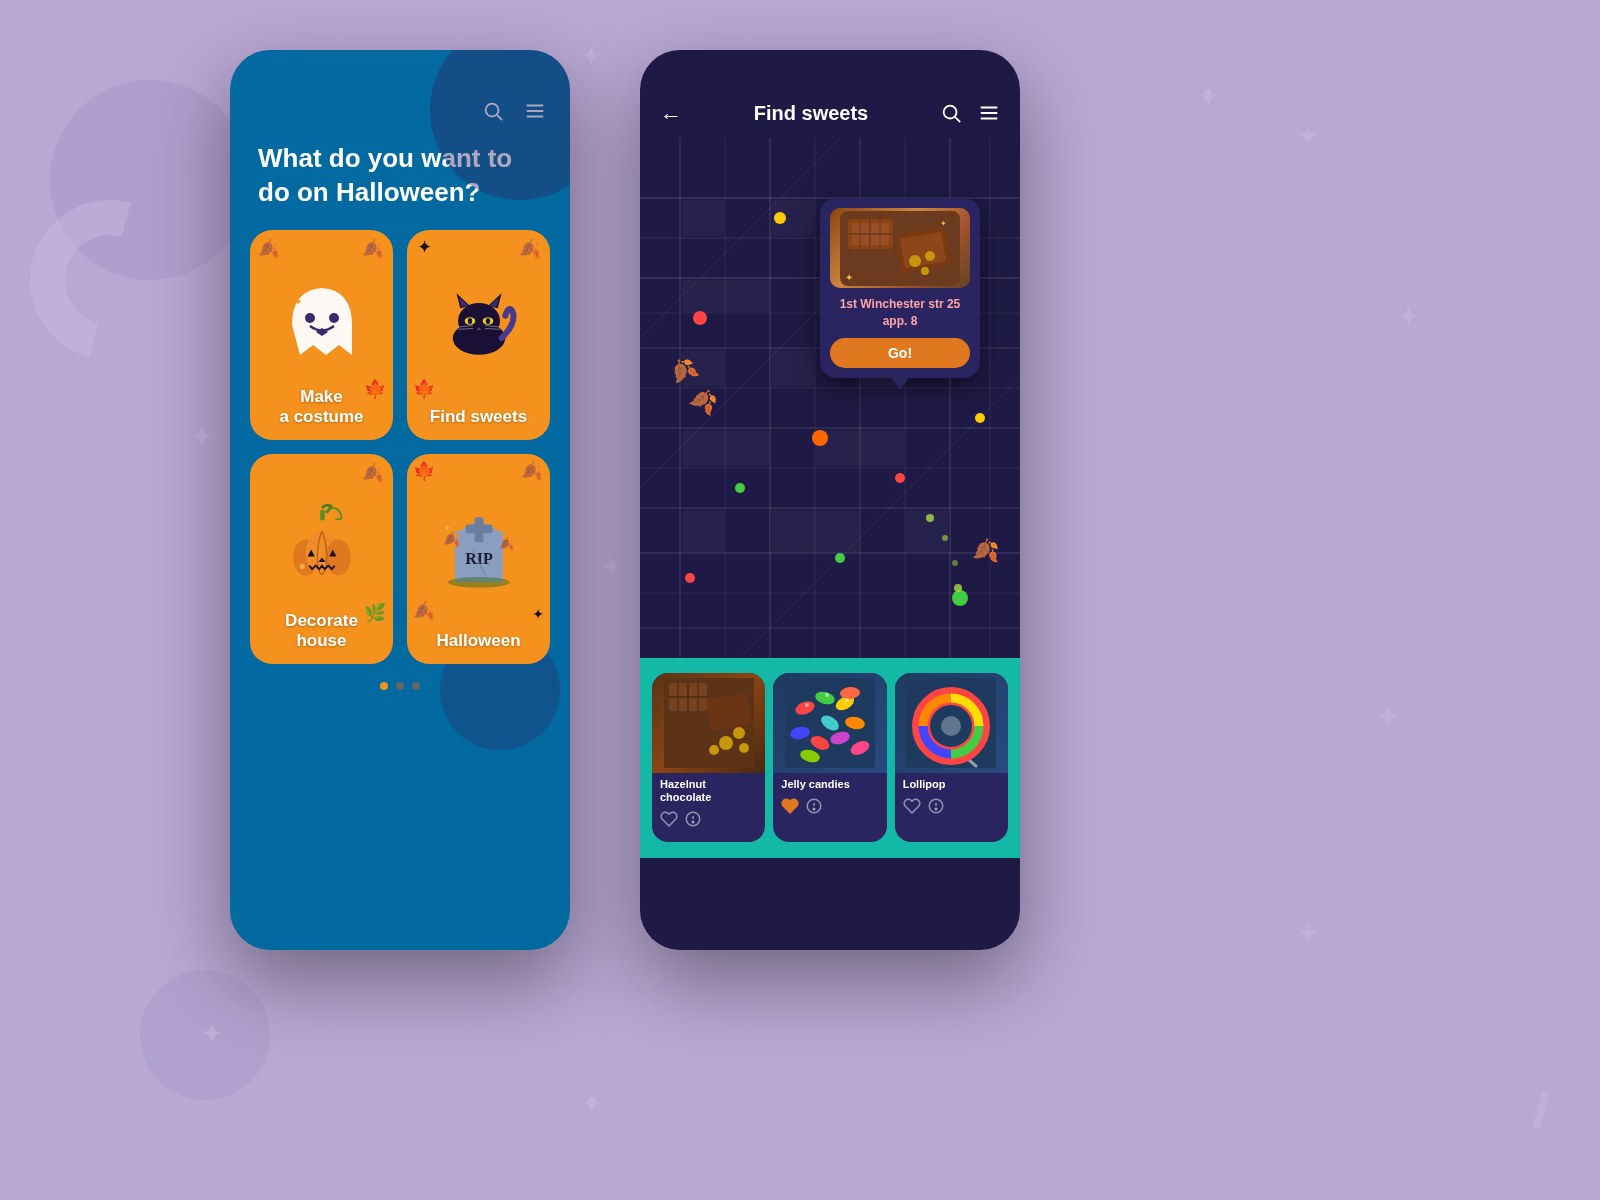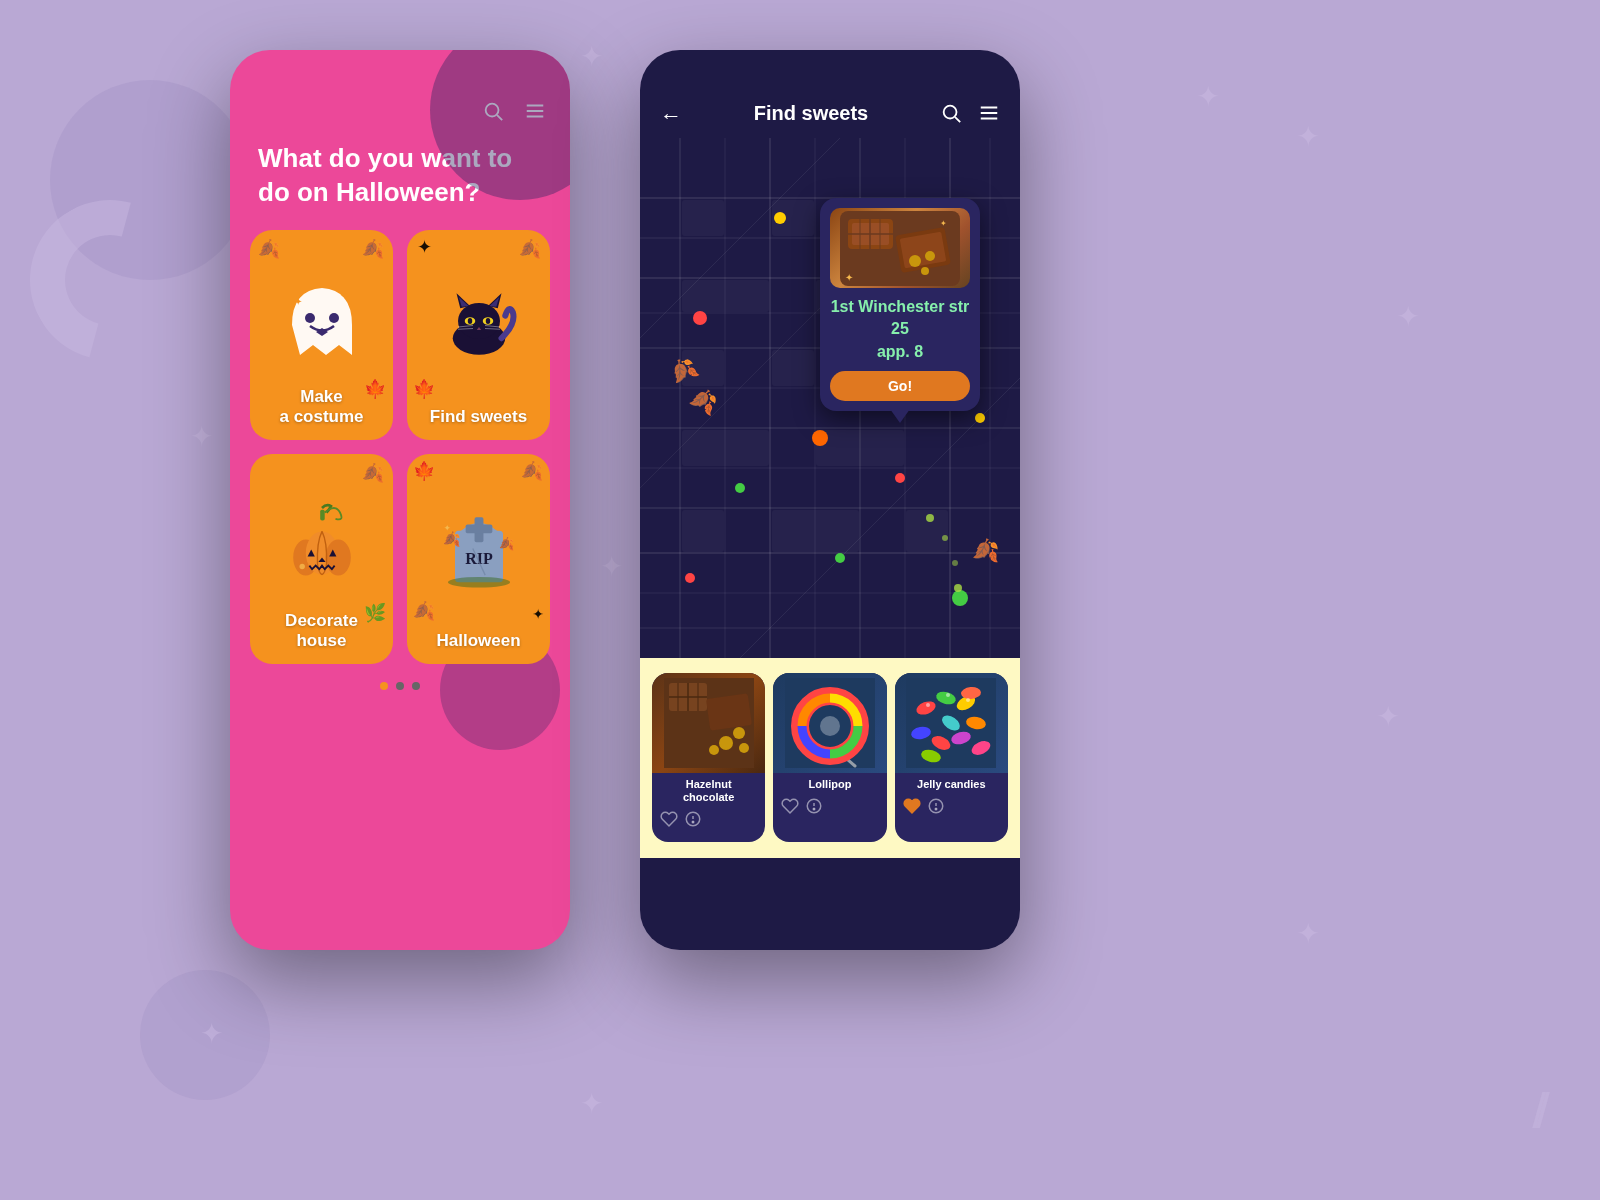--- a/index.html
+++ b/index.html
@@ -52,21 +52,21 @@
       position: absolute;
       border-radius: 40px;
       overflow: hidden;
       box-shadow: 0 30px 80px rgba(0,0,0,0.4);
     }
     .phone-left {
       width: 340px;
       height: 900px;
       top: 50px;
       left: 230px;
-      background: #ec4899;
+      background: #0369a1;
     }
     .phone-right {
       width: 380px;
       height: 900px;
       top: 50px;
       left: 640px;
       background: #1e1a45;
     }
 
     
@@ -209,22 +209,22 @@
       background: linear-gradient(135deg, #8B4513 0%, #cd853f 40%, #a0522d 70%, #654321 100%);
       display: flex;
       align-items: center;
       justify-content: center;
       font-size: 36px;
       margin-bottom: 8px;
       overflow: hidden;
       position: relative;
     }
     .map-popup-addr {
-      color: #86efac;
-      font-size: 16px;
+      color: #fca5a5;
+      font-size: 12px;
       text-align: center;
       font-weight: 600;
       line-height: 1.4;
       margin-bottom: 8px;
     }
     .map-popup-btn {
       background: #e07820;
       color: white;
       border: none;
       border-radius: 20px;
@@ -247,29 +247,28 @@
 
     
     .map-leaf {
       position: absolute;
       font-size: 22px;
       z-index: 5;
     }
 
     
     .sweets-bar {
-      background: #fef9c3;
+      background: #14b8a6;
       padding: 14px 12px 16px;
       display: flex;
       gap: 8px;
       height: 200px;
       position: relative;
       z-index: 10;
       border-top: 1px solid rgba(255,255,255,0.05);
-      text-align: center;
     }
     .sweet-item {
       flex: 1;
       background: #2a2560;
       border-radius: 16px;
       overflow: hidden;
       display: flex;
       flex-direction: column;
       position: relative;
     }
@@ -651,49 +650,20 @@
           </svg>
         <svg viewBox="0 0 24 24">
             <circle cx="12" cy="12" r="9"></circle>
             <line x1="12" y1="8" x2="12" y2="12"></line>
             <circle cx="12" cy="16" r="1" fill="rgba(255,255,255,0.5)"></circle>
           </svg>
       </div>
     </div>
 
     <div class="sweet-item">
-      <div class="sweet-img lollipop">
-        <svg width="90" height="90" viewBox="0 0 90 90" xmlns="http://www.w3.org/2000/svg">
-          <rect width="90" height="90" fill="#1e3a5f"></rect>
-
-          <line x1="55" y1="75" x2="70" y2="88" stroke="rgba(200,200,200,0.7)" stroke-width="3" stroke-linecap="round"></line>
-
-          <circle cx="45" cy="48" r="30" fill="none" stroke="#ff4444" stroke-width="18"></circle>
-
-          <path d="M45,20 A28,28 0 0 1 73,48" stroke="#ffdd00" stroke-width="9" fill="none"></path>
-          <path d="M73,48 A28,28 0 0 1 45,76" stroke="#44cc44" stroke-width="9" fill="none"></path>
-          <path d="M45,76 A28,28 0 0 1 17,48" stroke="#4444ff" stroke-width="9" fill="none"></path>
-          <path d="M17,48 A28,28 0 0 1 45,20" stroke="#ff8800" stroke-width="9" fill="none"></path>
-          <circle cx="45" cy="48" r="10" fill="white" opacity="0.3"></circle>
-        </svg>
-      </div>
-      <div class="sweet-name">Lollipop</div>
-      <div class="sweet-actions">
-        <svg viewBox="0 0 24 24">
-            <path d="M20.84 4.61a5.5 5.5 0 0 0-7.78 0L12 5.67l-1.06-1.06a5.5 5.5 0 0 0-7.78 7.78L12 21.23l8.84-8.84a5.5 5.5 0 0 0 0-7.78z"></path>
-          </svg>
-        <svg viewBox="0 0 24 24">
-            <circle cx="12" cy="12" r="9"></circle>
-            <line x1="12" y1="8" x2="12" y2="12"></line>
-            <circle cx="12" cy="16" r="1" fill="rgba(255,255,255,0.5)"></circle>
-          </svg>
-      </div>
-    </div>
-
-    <div class="sweet-item">
       <div class="sweet-img jelly">
         <svg width="90" height="90" viewBox="0 0 90 90" xmlns="http://www.w3.org/2000/svg">
           <rect width="90" height="90" fill="#1e3a5f"></rect>
 
           <ellipse cx="20" cy="30" rx="10" ry="6" fill="#ff4444" transform="rotate(-20 20 30)"></ellipse>
           <ellipse cx="40" cy="20" rx="10" ry="6" fill="#44cc44" transform="rotate(15 40 20)"></ellipse>
           <ellipse cx="60" cy="25" rx="10" ry="6" fill="#ffcc00" transform="rotate(-30 60 25)"></ellipse>
           <ellipse cx="70" cy="45" rx="10" ry="6" fill="#ff8800" transform="rotate(10 70 45)"></ellipse>
           <ellipse cx="55" cy="60" rx="10" ry="6" fill="#cc44cc" transform="rotate(-15 55 60)"></ellipse>
           <ellipse cx="35" cy="65" rx="10" ry="6" fill="#ff4444" transform="rotate(25 35 65)"></ellipse>
@@ -714,15 +684,44 @@
             <path d="M20.84 4.61a5.5 5.5 0 0 0-7.78 0L12 5.67l-1.06-1.06a5.5 5.5 0 0 0-7.78 7.78L12 21.23l8.84-8.84a5.5 5.5 0 0 0 0-7.78z"></path>
           </svg>
         <svg viewBox="0 0 24 24">
             <circle cx="12" cy="12" r="9"></circle>
             <line x1="12" y1="8" x2="12" y2="12"></line>
             <circle cx="12" cy="16" r="1" fill="rgba(255,255,255,0.5)"></circle>
           </svg>
       </div>
     </div>
 
+    <div class="sweet-item">
+      <div class="sweet-img lollipop">
+        <svg width="90" height="90" viewBox="0 0 90 90" xmlns="http://www.w3.org/2000/svg">
+          <rect width="90" height="90" fill="#1e3a5f"></rect>
+
+          <line x1="55" y1="75" x2="70" y2="88" stroke="rgba(200,200,200,0.7)" stroke-width="3" stroke-linecap="round"></line>
+
+          <circle cx="45" cy="48" r="30" fill="none" stroke="#ff4444" stroke-width="18"></circle>
+
+          <path d="M45,20 A28,28 0 0 1 73,48" stroke="#ffdd00" stroke-width="9" fill="none"></path>
+          <path d="M73,48 A28,28 0 0 1 45,76" stroke="#44cc44" stroke-width="9" fill="none"></path>
+          <path d="M45,76 A28,28 0 0 1 17,48" stroke="#4444ff" stroke-width="9" fill="none"></path>
+          <path d="M17,48 A28,28 0 0 1 45,20" stroke="#ff8800" stroke-width="9" fill="none"></path>
+          <circle cx="45" cy="48" r="10" fill="white" opacity="0.3"></circle>
+        </svg>
+      </div>
+      <div class="sweet-name">Lollipop</div>
+      <div class="sweet-actions">
+        <svg viewBox="0 0 24 24">
+            <path d="M20.84 4.61a5.5 5.5 0 0 0-7.78 0L12 5.67l-1.06-1.06a5.5 5.5 0 0 0-7.78 7.78L12 21.23l8.84-8.84a5.5 5.5 0 0 0 0-7.78z"></path>
+          </svg>
+        <svg viewBox="0 0 24 24">
+            <circle cx="12" cy="12" r="9"></circle>
+            <line x1="12" y1="8" x2="12" y2="12"></line>
+            <circle cx="12" cy="16" r="1" fill="rgba(255,255,255,0.5)"></circle>
+          </svg>
+      </div>
+    </div>
+
   </div>
 
 </div>
 
 </body></html>

